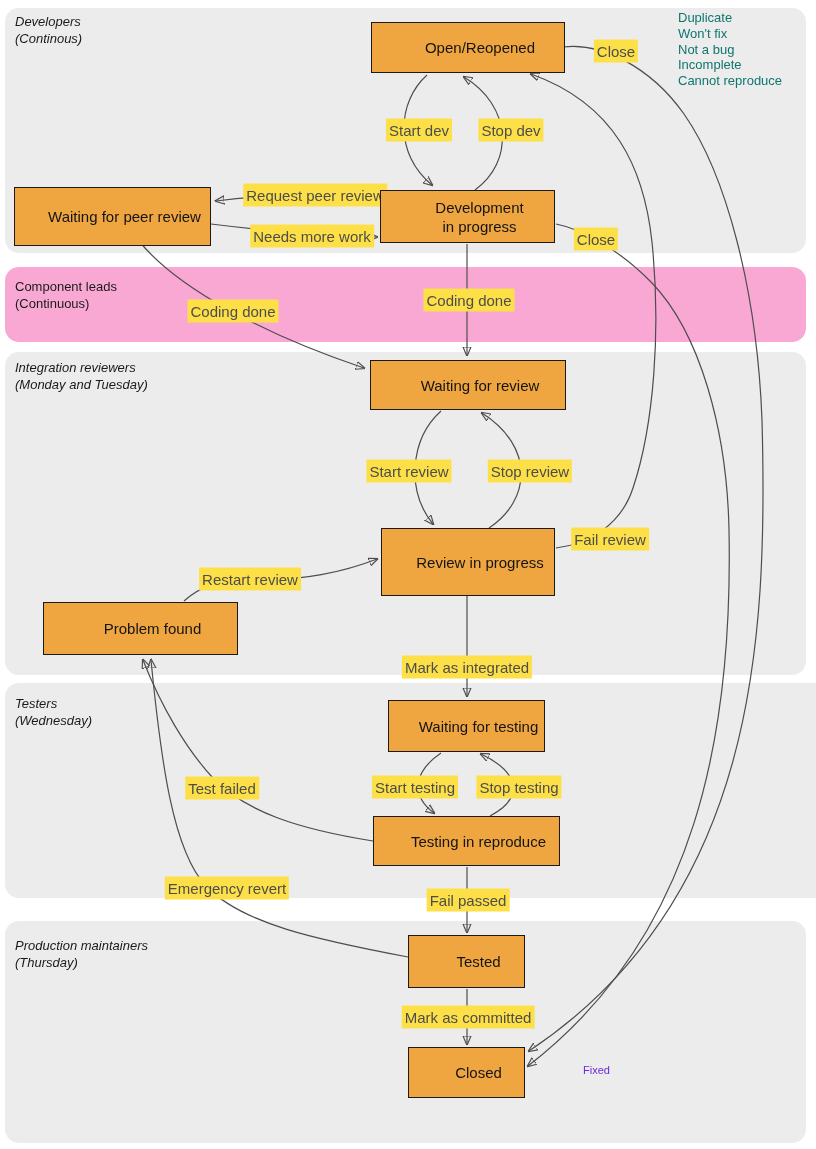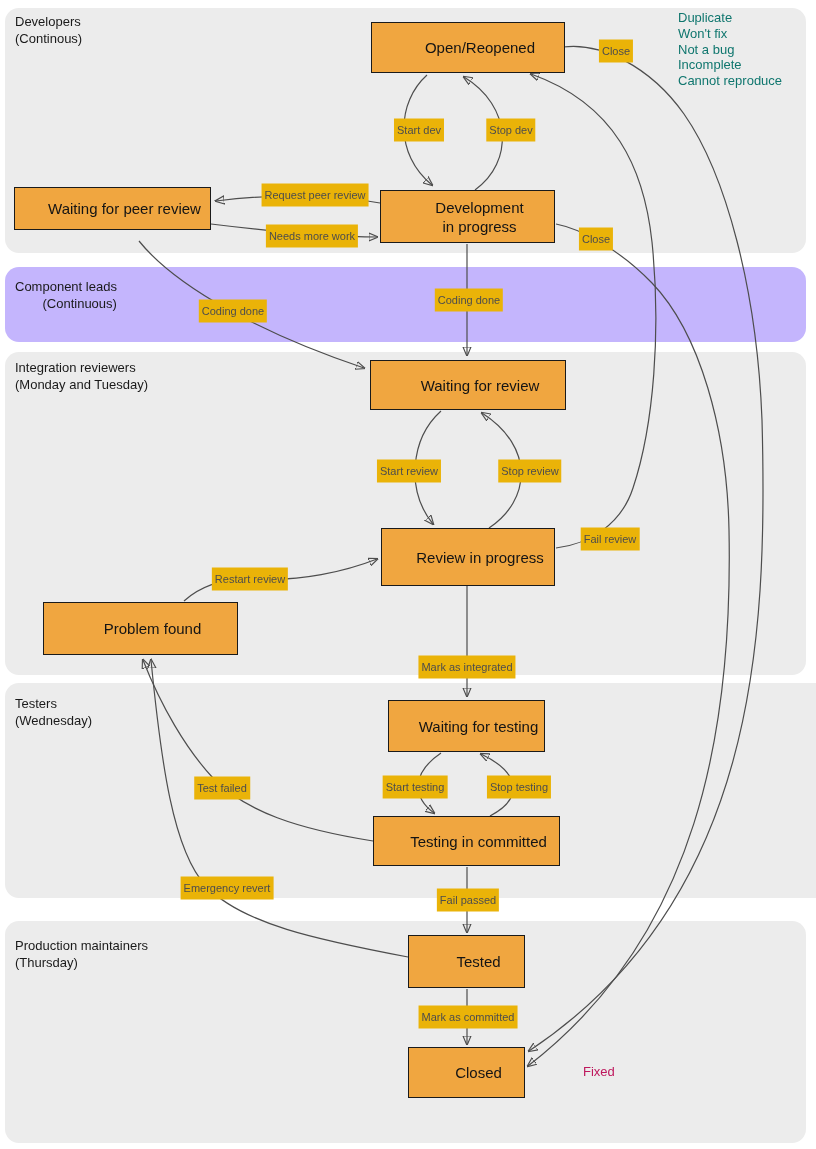--- a/index.html
+++ b/index.html
@@ -2,48 +2,48 @@
 <html><head>
 <meta charset="utf-8">
 <style>
   html,body { margin:0; padding:0; background:#ffffff; }
   #canvas {
     position:relative; width:816px; height:1149px;
     background:#ffffff; overflow:hidden;
     font-family:"Liberation Sans","DejaVu Sans",sans-serif;
   }
   .lane { position:absolute; left:5px; width:801px; border-radius:14px; }
-  .lane.light { background:#ececec; }
-  .lane.dark  { background:#c4b5fd;text-align:right; }
+  .lane.light { background:#ececec;font-style:italic; }
+  .lane.dark  { background:#f9a8d4; }
   .lane-title {
     position:absolute; left:10px; color:#1a1a1a;
     font-size:13px; line-height:17px; white-space:nowrap;
   }
   svg.edges { position:absolute; left:0; top:0; }
   svg.edges path { fill:none; stroke:#4d4d4d; stroke-width:1.2px; }
   .state {
     position:absolute; box-sizing:border-box;
     background:#f0a640; border:1.6px solid #1a1a1a;
     display:flex; align-items:center; justify-content:center;
     text-align:center; color:#141414; font-size:15px; line-height:19px;
     white-space:pre-line;
     padding-left:24px;
   }
   .edge-label {
     position:absolute; transform:translate(-50%,-50%);
-    background:#eab308; color:#4d4d4d; font-size:11px; line-height:15px;
+    background:#fde047; color:#4d4d4d; font-size:15px; line-height:15px;
     padding:4px 3px; white-space:nowrap;
   }
   .resolutions {
     position:absolute; left:678px; top:10px;
     color:#0f766e; font-size:13px; line-height:15.8px; white-space:nowrap;
   }
   .fixed-label {
     position:absolute; left:583px; top:1064px;
-    color:#be185d; font-size:13px; white-space:nowrap;
+    color:#6d28d9; font-size:11px; white-space:nowrap;
   }
 </style>
 </head>
 <body>
 
 <div id="canvas">
 
   <div class="lane light" style="top:8px;height:245px;">
     <div class="lane-title" style="top:5px;">
       <div>Developers</div>
@@ -116,28 +116,28 @@
   <div class="edge-label" style="left:250px;top:579px;">Restart review</div>
   <div class="edge-label" style="left:467px;top:639px;margin-top:28px;">Mark as integrated</div>
   <div class="edge-label" style="left:415px;top:787px;">Start testing</div>
   <div class="edge-label" style="left:519px;top:787px;">Stop testing</div>
   <div class="edge-label" style="left:222px;top:788px;">Test failed</div>
   <div class="edge-label" style="left:468px;top:900px;">Fail passed</div>
   <div class="edge-label" style="left:227px;top:888px;">Emergency revert</div>
   <div class="edge-label" style="left:468px;top:1017px;">Mark as committed</div>
 
   <div class="state" style="left:371px;top:22px;width:194px;height:51px;">Open/Reopened</div>
-  <div class="state" style="left:14px;top:187px;width:197px;height:43px;">Waiting for peer review</div>
+  <div class="state" style="left:14px;top:187px;width:197px;height:59px;">Waiting for peer review</div>
   <div class="state" style="left:380px;top:190px;width:175px;height:53px;">Development
 in progress</div>
   <div class="state" style="left:370px;top:360px;width:196px;height:50px;">Waiting for review</div>
-  <div class="state" style="left:381px;top:528px;width:174px;height:58px;">Review in progress</div>
+  <div class="state" style="left:381px;top:528px;width:174px;height:68px;">Review in progress</div>
   <div class="state" style="left:43px;top:602px;width:195px;height:53px;">Problem found</div>
   <div class="state" style="left:388px;top:700px;width:157px;height:52px;">Waiting for testing</div>
-  <div class="state" style="left:373px;top:816px;width:187px;height:50px;">Testing in committed</div>
+  <div class="state" style="left:373px;top:816px;width:187px;height:50px;">Testing in reproduce</div>
   <div class="state" style="left:408px;top:935px;width:117px;height:53px;">Tested</div>
   <div class="state" style="left:408px;top:1047px;width:117px;height:51px;">Closed</div>
 
   <div class="resolutions">
     <div>Duplicate</div>
     <div>Won't fix</div>
     <div>Not a bug</div>
     <div>Incomplete</div>
     <div>Cannot reproduce</div>
   </div>

